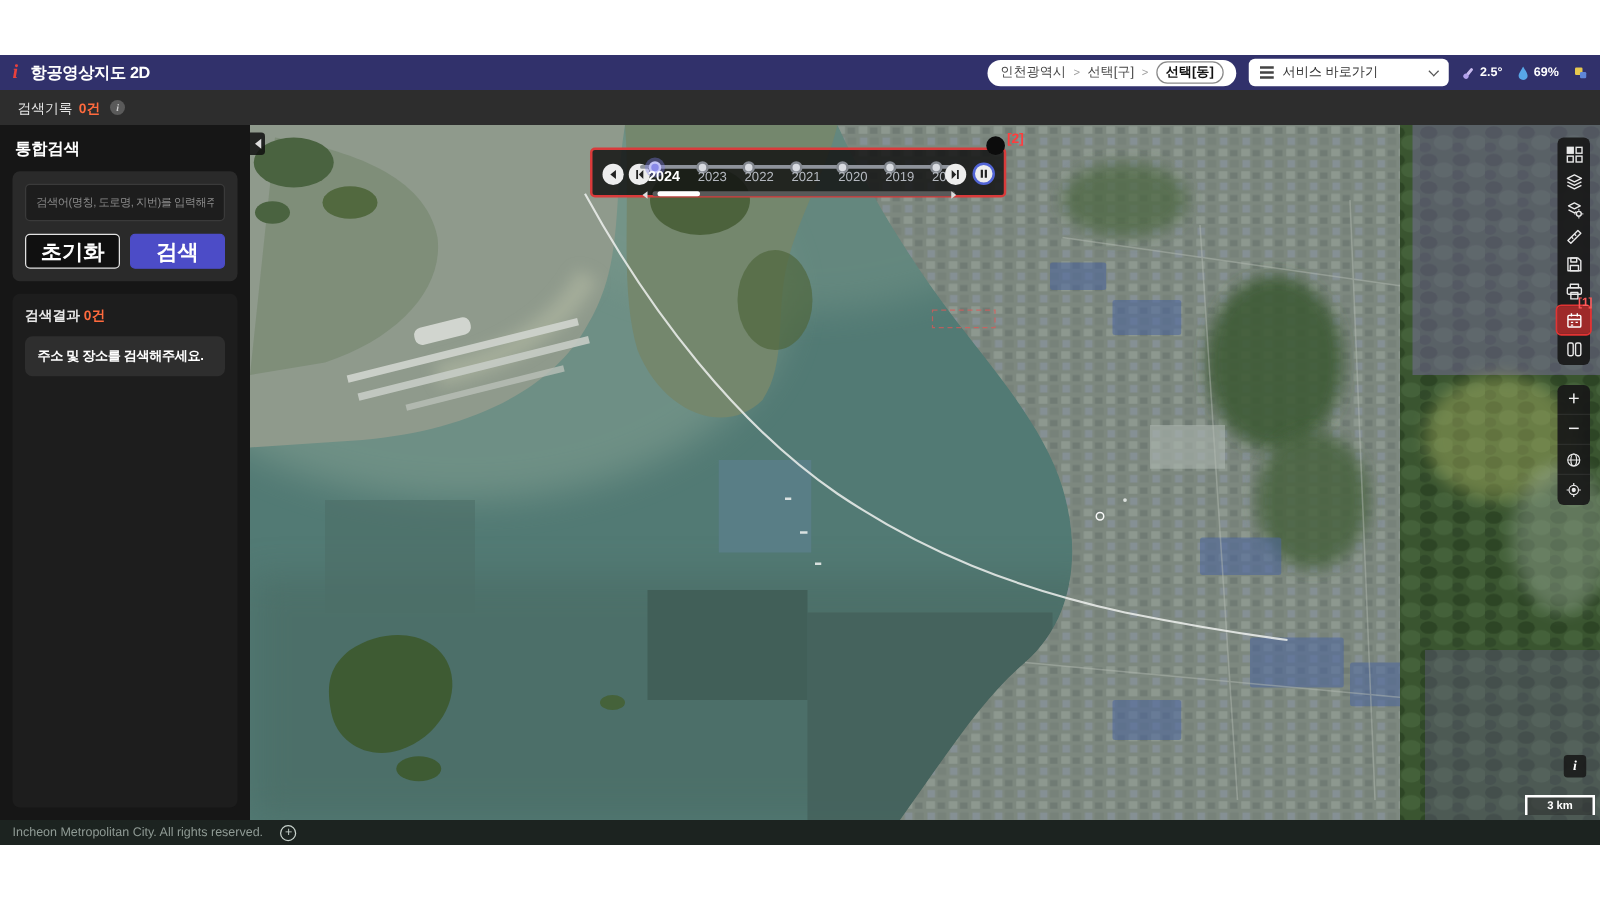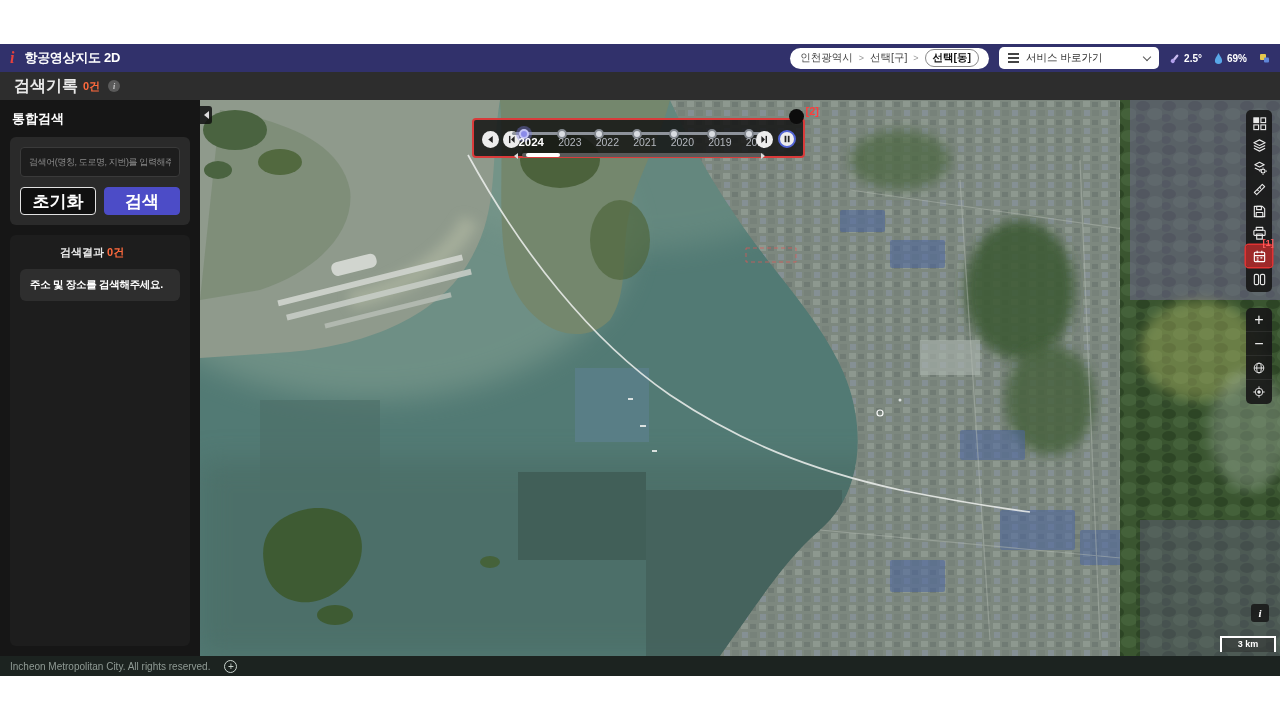--- a/index.html
+++ b/index.html
@@ -16,39 +16,39 @@
   .crumb-last { border:1px solid #8a8a8a; border-radius:10px; padding:1px 7px; font-weight:bold; color:#111; }
   .svc-pill { background:#fff; border-radius:5px; height:22px; width:160px; display:flex; align-items:center; padding:0 9px; gap:7px;text-align:right; }
   .burger { width:11px; height:1.6px; background:#444; box-shadow:0 4px 0 #444, 0 8px 0 #444; margin-top:-8px; }
   .svc-label { font-size:10.5px; color:#333; }
   .chev { width:6px; height:6px; border-right:1.5px solid #555; border-bottom:1.5px solid #555; transform:rotate(45deg); margin-left:auto; margin-top:-3px; }
   .weather { display:flex; align-items:center; gap:4px; color:#fff; font-size:10px; font-weight:bold; }
   .weather .sp { width:4px; }
 
   
   .subbar { position:absolute; top:28px; left:0; right:0; height:28px; background:#2d2d2d; display:flex; align-items:center; padding:0 14px; gap:5px; }
-  .subbar-label { color:#e8e8e8; font-size:16px; font-weight:bold; }
+  .subbar-label { color:#e8e8e8; font-size:11px; font-weight:normal; }
   .subbar-count { color:#ff6a3d; font-size:11px; font-weight:bold; }
   .info-dot { width:12px; height:12px; border-radius:50%; background:#5a5a5a; color:#ccc; font:italic bold 8px "Liberation Serif",serif; display:flex; align-items:center; justify-content:center; margin-left:3px; }
 
   
   .body { position:absolute; top:56px; bottom:20px; left:0; right:0; display:flex; }
 
   
   .sidebar { width:200px; background:#161616; display:flex; flex-direction:column; position:relative; z-index:5; }
   .side-title { color:#fff; font-size:13px; font-weight:bold; padding:10px 12px 9px; }
   .search-panel { margin:0 10px; background:#2a2a2a; border-radius:6px; padding:10px; }
   .search-input { width:100%; height:30px; background:#1d1d1d; border:1px solid #3a3a3a; border-radius:4px; color:#ddd; font-size:9px; padding:0 8px; font-family:"Liberation Sans",sans-serif; }
   .search-input::placeholder { color:#8b8b8b; letter-spacing:-0.4px; }
   .btn-row { display:flex; gap:8px; margin-top:10px; }
   .btn { flex:1; height:28px; border-radius:4px; font-size:17px; font-weight:bold; display:flex; align-items:center; justify-content:center; cursor:pointer; }
   .btn-reset { background:#101010; border:1px solid #e2e2e2; color:#fff; }
   .btn-search { background:#4c4cc7; border:1px solid #4c4cc7; color:#fff; }
   .results-panel { flex:1; margin:10px; background:#1d1d1d; border-radius:6px; padding:10px; }
-  .results-head { font-size:11px; font-weight:bold; color:#e8e8e8; margin-bottom:9px;margin-left:40px; }
+  .results-head { font-size:11px; font-weight:bold; color:#e8e8e8; margin-bottom:9px; }
   .results-head .cnt { color:#ff6a3d; }
   .empty-box { background:#2e2e2e; border-radius:6px; padding:9px 10px; color:#fff; font-size:10.5px; font-weight:bold; letter-spacing:-0.3px; }
   .collapse-tab { position:absolute; right:-12px; top:6px; width:12px; height:18px; background:rgba(15,15,15,.85); border-radius:0 3px 3px 0; display:flex; align-items:center; justify-content:center; }
   .tri-left { width:0; height:0; border-top:4px solid transparent; border-bottom:4px solid transparent; border-right:5px solid #ddd; }
 
   
   .map { position:relative; flex:1; overflow:hidden; background:#527a74; }
   .map-art { position:absolute; top:0; left:0; }
 
   

